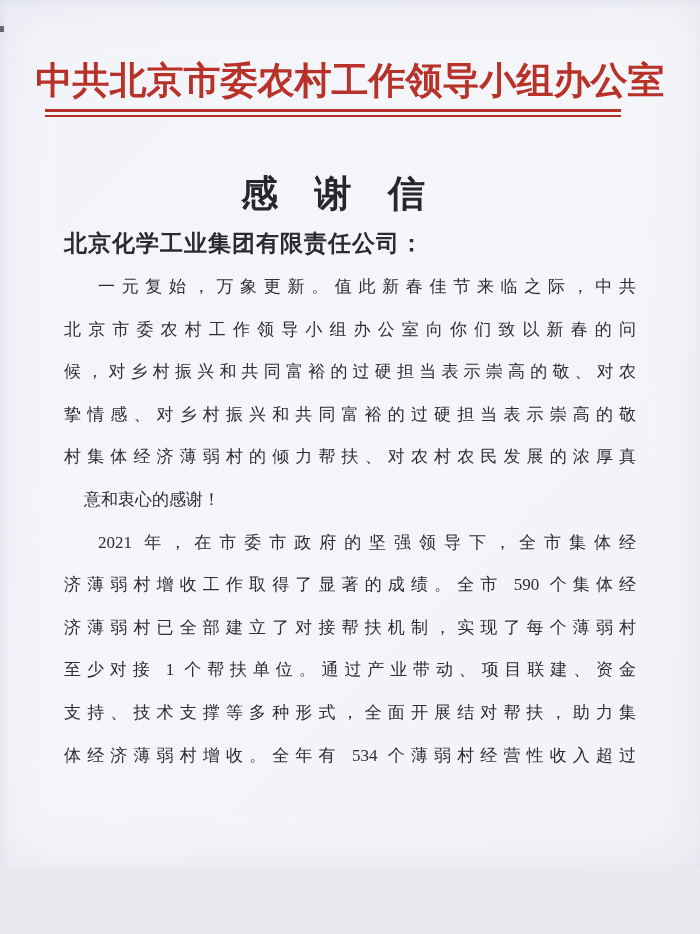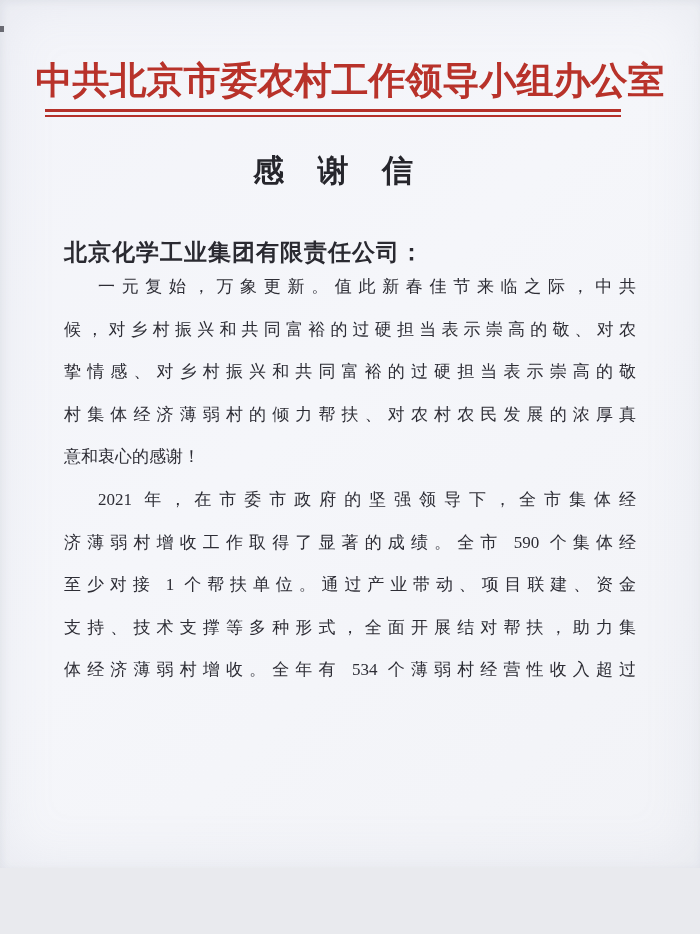--- a/index.html
+++ b/index.html
@@ -44,33 +44,33 @@
     top: 109px;
     left: 45px;
     width: 576px;
     height: 3px;
     border-top: 3px solid #b5312a;
     border-bottom: 2px solid #b5312a;
     background: transparent;
   }
   .letter-title {
     position: absolute;
-    top: 150px;
+    top: 169px;
     left: 0;
     width: 672px;
     text-align: center;
-    font-size: 31px;
+    font-size: 37px;
     font-weight: bold;
     color: #26262c;
     white-space: pre;
     letter-spacing: 6px;
   }
   .salutation {
     position: absolute;
-    top: 237px;
+    top: 228px;
     left: 64px;
     font-size: 23px;
     font-weight: bold;
     font-family: "Liberation Sans", "DejaVu Sans", sans-serif;
     color: #2a2a31;
     letter-spacing: 1px;
   }
   .letter-body {
     position: absolute;
     top: 266px;
@@ -83,20 +83,21 @@
   .body-line {
     text-align: justify;
     text-align-last: justify;
     white-space: nowrap;
   }
   .body-line.para-start {
     text-indent: 2em;
   }
   .body-line.para-end {
     text-align-last: left;
+    margin-left: 20px;
   }
   .footer-divider {
     position: absolute;
     top: 871px;
     left: 53px;
     width: 558px;
     height: 3px;
     background: linear-gradient(180deg, #c4443a 0%, #a02a24 100%);
   }
 </style>
@@ -109,25 +110,27 @@
   <div class="org-name">中共北京市委农村工作领导小组办公室</div>
 
   <div class="letterhead-divider"></div>
 
   <div class="letter-title">感  谢  信</div>
 
   <div class="salutation">北京化学工业集团有限责任公司：</div>
 
   <div class="letter-body">
     <div class="body-line para-start">一元复始，万象更新。值此新春佳节来临之际，中共</div>
+    <div class="body-line">北京市委农村工作领导小组办公室向你们致以新春的问</div>
     <div class="body-line">候，对乡村振兴和共同富裕的过硬担当表示崇高的敬、对农</div>
     <div class="body-line">挚情感、对乡村振兴和共同富裕的过硬担当表示崇高的敬</div>
     <div class="body-line">村集体经济薄弱村的倾力帮扶、对农村农民发展的浓厚真</div>
     <div class="body-line para-end">意和衷心的感谢！</div>
     <div class="body-line para-start">2021 年，在市委市政府的坚强领导下，全市集体经</div>
     <div class="body-line">济薄弱村增收工作取得了显著的成绩。全市 590 个集体经</div>
+    <div class="body-line">济薄弱村已全部建立了对接帮扶机制，实现了每个薄弱村</div>
     <div class="body-line">至少对接 1 个帮扶单位。通过产业带动、项目联建、资金</div>
     <div class="body-line">支持、技术支撑等多种形式，全面开展结对帮扶，助力集</div>
     <div class="body-line">体经济薄弱村增收。全年有 534 个薄弱村经营性收入超过</div>
   </div>
 
   <div class="footer-divider"></div>
 </div>
 
 </body></html>

